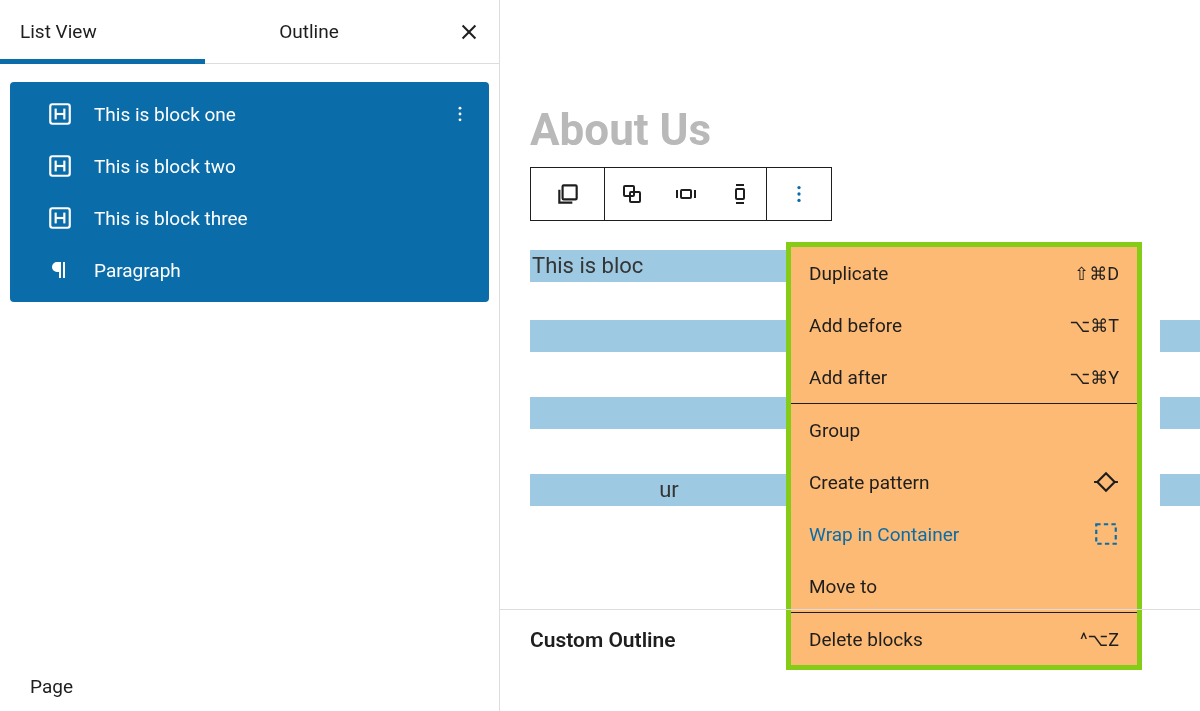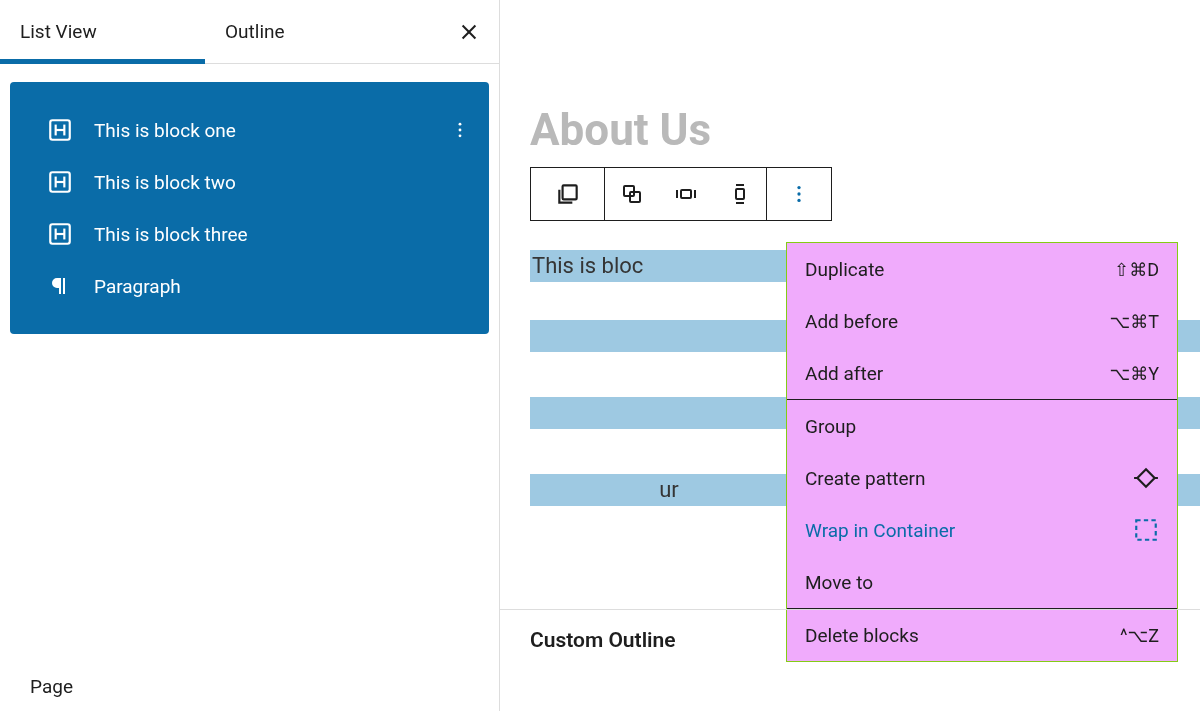--- a/index.html
+++ b/index.html
@@ -34,32 +34,32 @@
     height: 64px;
     line-height: 64px;
     color: #1e1e1e;
     cursor: pointer;
   }
   .tab.active { font-weight: 400; }
   .tab.active::after {
     content: ""; position: absolute; bottom: -1px; left: 0;
     height: 5px; background: #0a6ca8; width: 205px;
   }
-  .tab-outline { width: 208px; text-align: left; }
+  .tab-outline { width: 208px; text-align: center; }
   .close-btn {
     margin-left: auto;
     width: 60px; height: 64px;
     display: flex; align-items: center; justify-content: center;
     cursor: pointer;
   }
   .list {
     margin: 18px 10px 0 10px;
     background: #0a6ca8;
     border-radius: 4px;
-    padding: 22px 0;
+    padding: 6px 0;
   }
   .list-row {
     display: flex;
     align-items: center;
     height: 52px;
     color: #fff;
     padding: 0 14px 0 36px;
     font-size: 19px;
     cursor: pointer;
   }
@@ -112,23 +112,23 @@
     left: 30px;
     height: 32px;
     background: #9ec9e2;
   }
   .bl-text {
     font-size: 22px; color: #353535; line-height: 32px; padding-left: 2px;
   }
   .context-menu {
     position: absolute;
     left: 286px; top: 242px;
-    width: 392px;
-    border: 1px solid #84cc16;
-    background: #f0abfc;
+    width: 356px;
+    border: 5px solid #84cc16;
+    background: #fdba74;
   }
   .menu-item {
     display: flex; align-items: center;
     height: 52px;
     padding: 0 18px;
     font-size: 19px;
     color: #1e1e1e;
     cursor: pointer;
   }
   .menu-item.blue { color: #0a6ca8; gap: 12px; }

